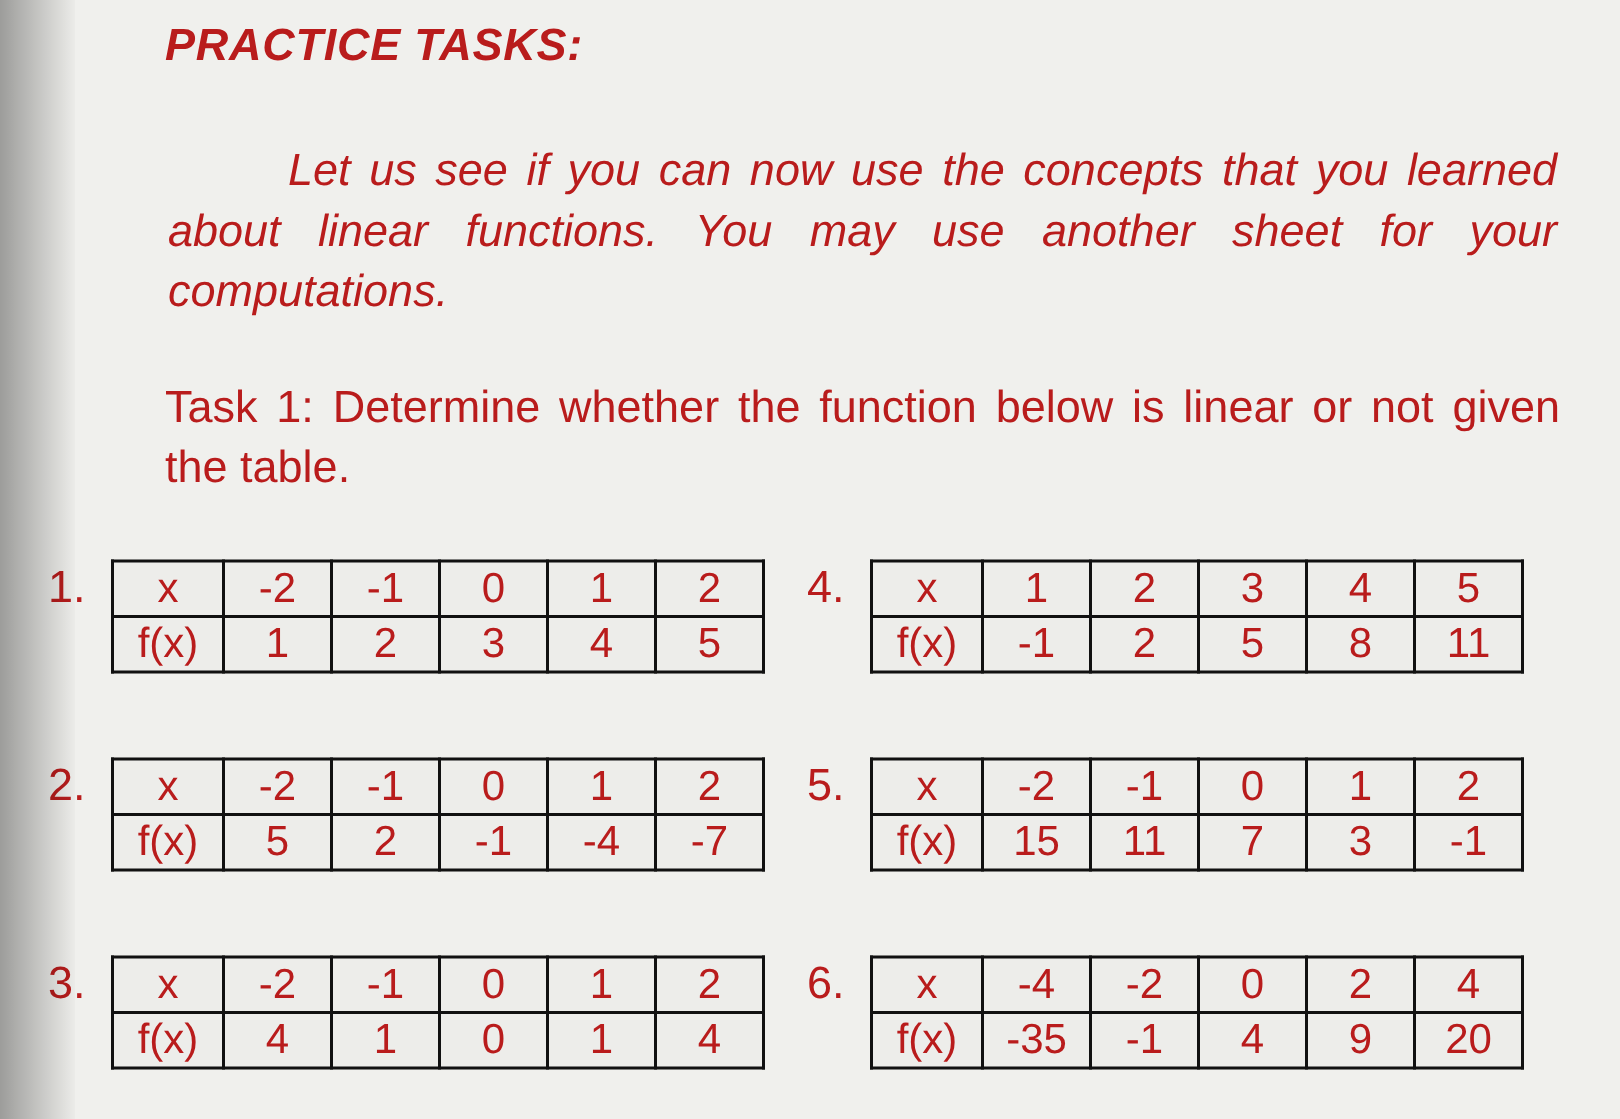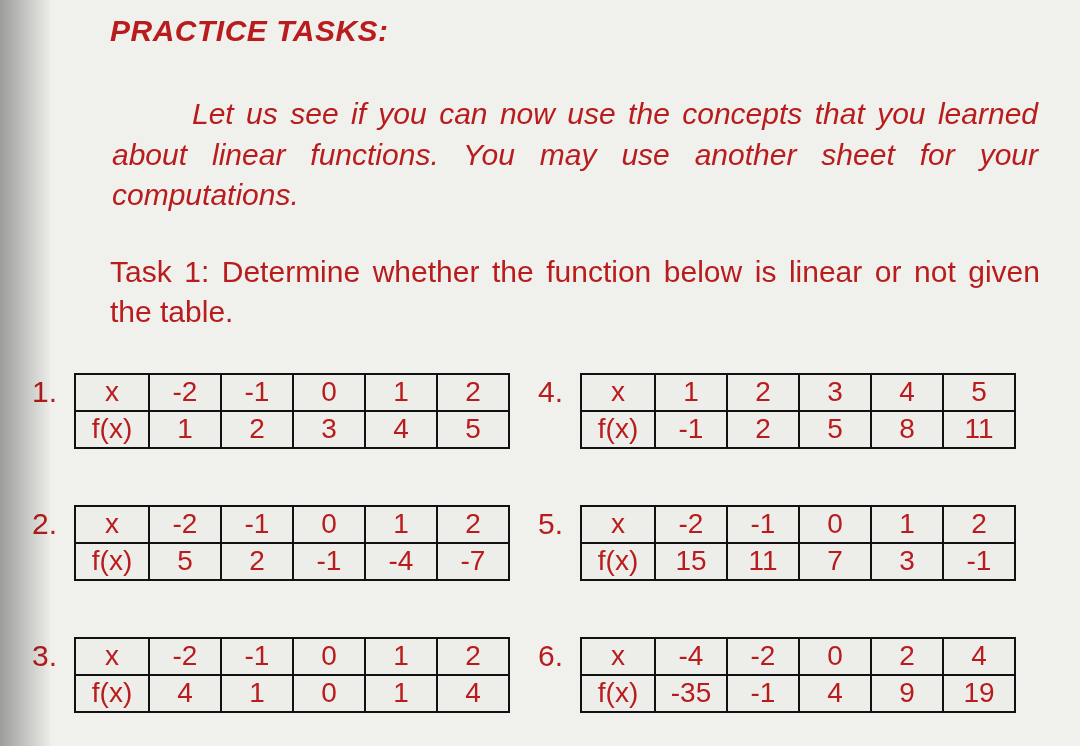--- a/index.html
+++ b/index.html
@@ -242,21 +242,21 @@
             <td>0</td>
             <td>2</td>
             <td>4</td>
           </tr>
           <tr>
             <td class="hdr">f(x)</td>
             <td>-35</td>
             <td>-1</td>
             <td>4</td>
             <td>9</td>
-            <td>19</td>
+            <td>20</td>
           </tr>
         </tbody>
           </table>
       </div>
     </div>
 
   </div>
 </div>
 
 </body></html>

